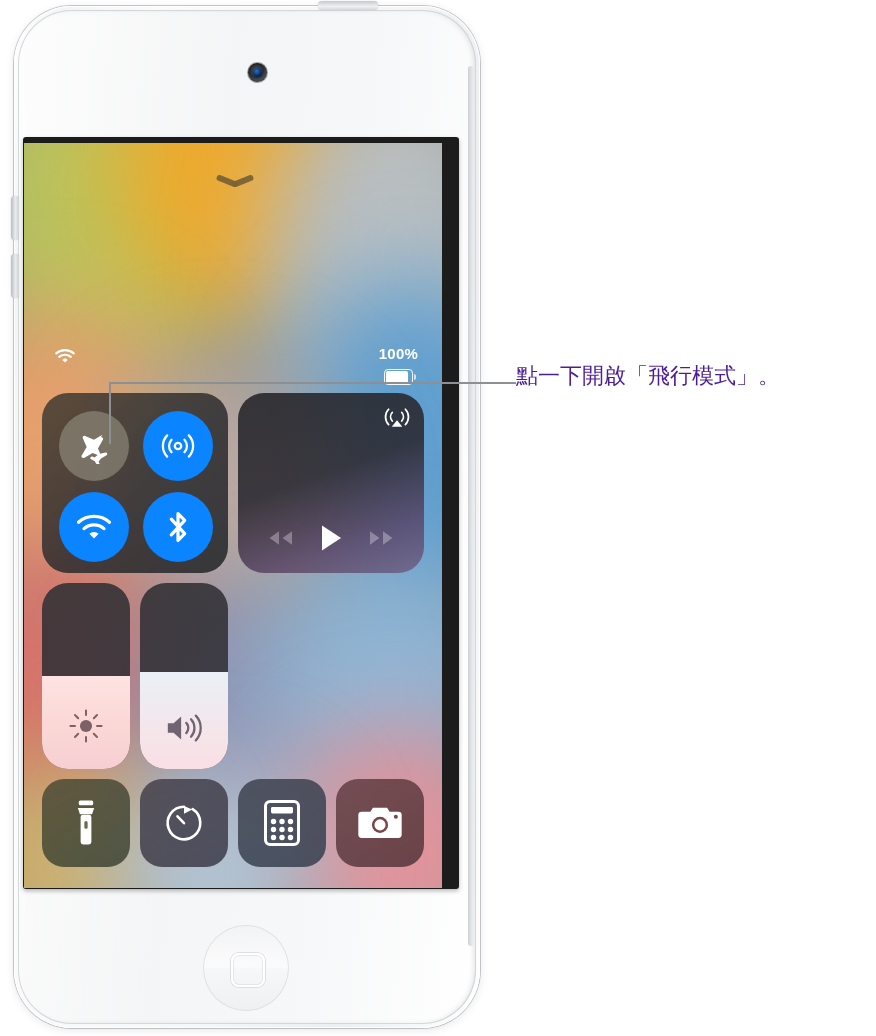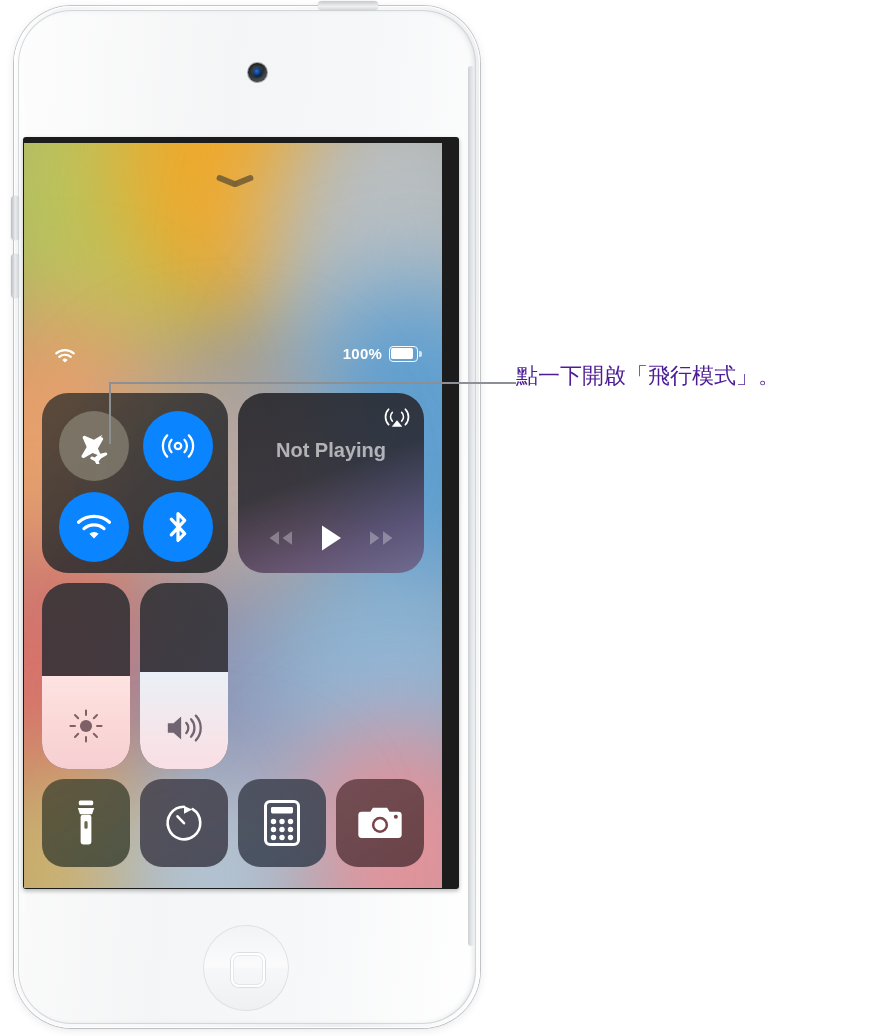--- a/index.html
+++ b/index.html
@@ -94,21 +94,21 @@
 
   
   .grabber{position:absolute;left:193px;top:34px;width:36px;height:18px;}
   .grabber span{position:absolute;top:1px;width:22px;height:6px;border-radius:3px;background:#7b6336;opacity:.95;}
   .grabber span.l{left:-1px;transform:rotate(22deg);}
   .grabber span.r{right:-1px;transform:rotate(-22deg);}
 
   
   .statusbar{position:absolute;left:0;top:202px;width:100%;height:24px;}
   .sb-wifi{position:absolute;left:30px;top:3px;width:22px;height:16px;}
-  .sb-right{position:absolute;right:24px;top:0;display:flex;align-items:center;gap:7px;}
+  .sb-right{position:absolute;right:24px;top:0;display:flex;align-items:center;gap:7px;flex-direction:column;}
   .sb-pct{color:#fff;font-size:15px;font-weight:600;letter-spacing:.2px;}
   .batt{position:relative;width:27px;height:14px;border:1.6px solid rgba(255,255,255,.95);border-radius:4px;}
   .batt::after{content:"";position:absolute;right:-4.5px;top:4px;width:2.2px;height:6px;border-radius:0 2px 2px 0;background:rgba(255,255,255,.7);}
   .batt i{position:absolute;left:1.3px;top:1.3px;bottom:1.3px;width:21.5px;background:#fff;border-radius:1.8px;display:block;}
 
   
   .cc{position:absolute;left:18px;top:250px;width:382px;}
   .mod{border-radius:22px;overflow:hidden;position:relative;
        -webkit-backdrop-filter:blur(8px);backdrop-filter:blur(8px);}
 
@@ -265,21 +265,20 @@
             <svg width="30" height="30" viewBox="0 0 34 34">
               <g fill="none" stroke="#ffffff" stroke-width="2" stroke-linecap="round">
                 <path d="M11.6 20.4a7.2 7.2 0 0 1 0-9.6"></path>
                 <path d="M22.4 10.8a7.2 7.2 0 0 1 0 9.6"></path>
                 <path d="M7.5 24.5a12.6 12.6 0 0 1 0-17.4"></path>
                 <path d="M26.5 7.1a12.6 12.6 0 0 1 0 17.4"></path>
               </g>
               <path d="M17 19.5l6 7.5H11z" fill="#ffffff"></path>
             </svg>
           </div>
-          <div class="np">Not Playing</div>
           <div class="ctrls">
             <span>
               <svg width="30" height="20" viewBox="0 0 30 20">
                 <path d="M14 3.2v13.6L4.6 10zM27 3.2v13.6L17.6 10z" fill="rgba(255,255,255,.30)"></path>
               </svg>
             </span>
             <span>
               <svg width="26" height="30" viewBox="0 0 26 30">
                 <path d="M4 2.4 23 15 4 27.6z" fill="#ffffff"></path>
               </svg>

